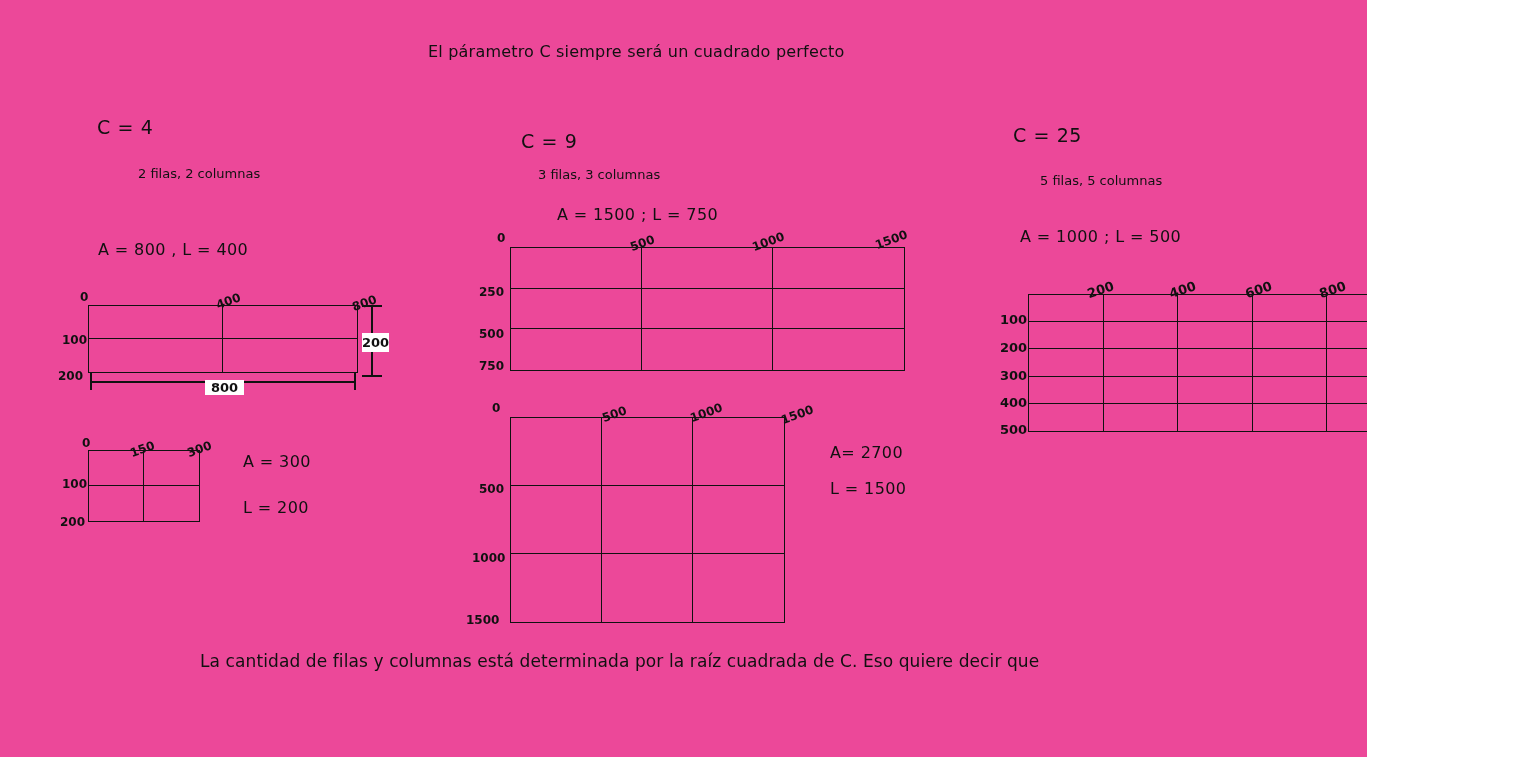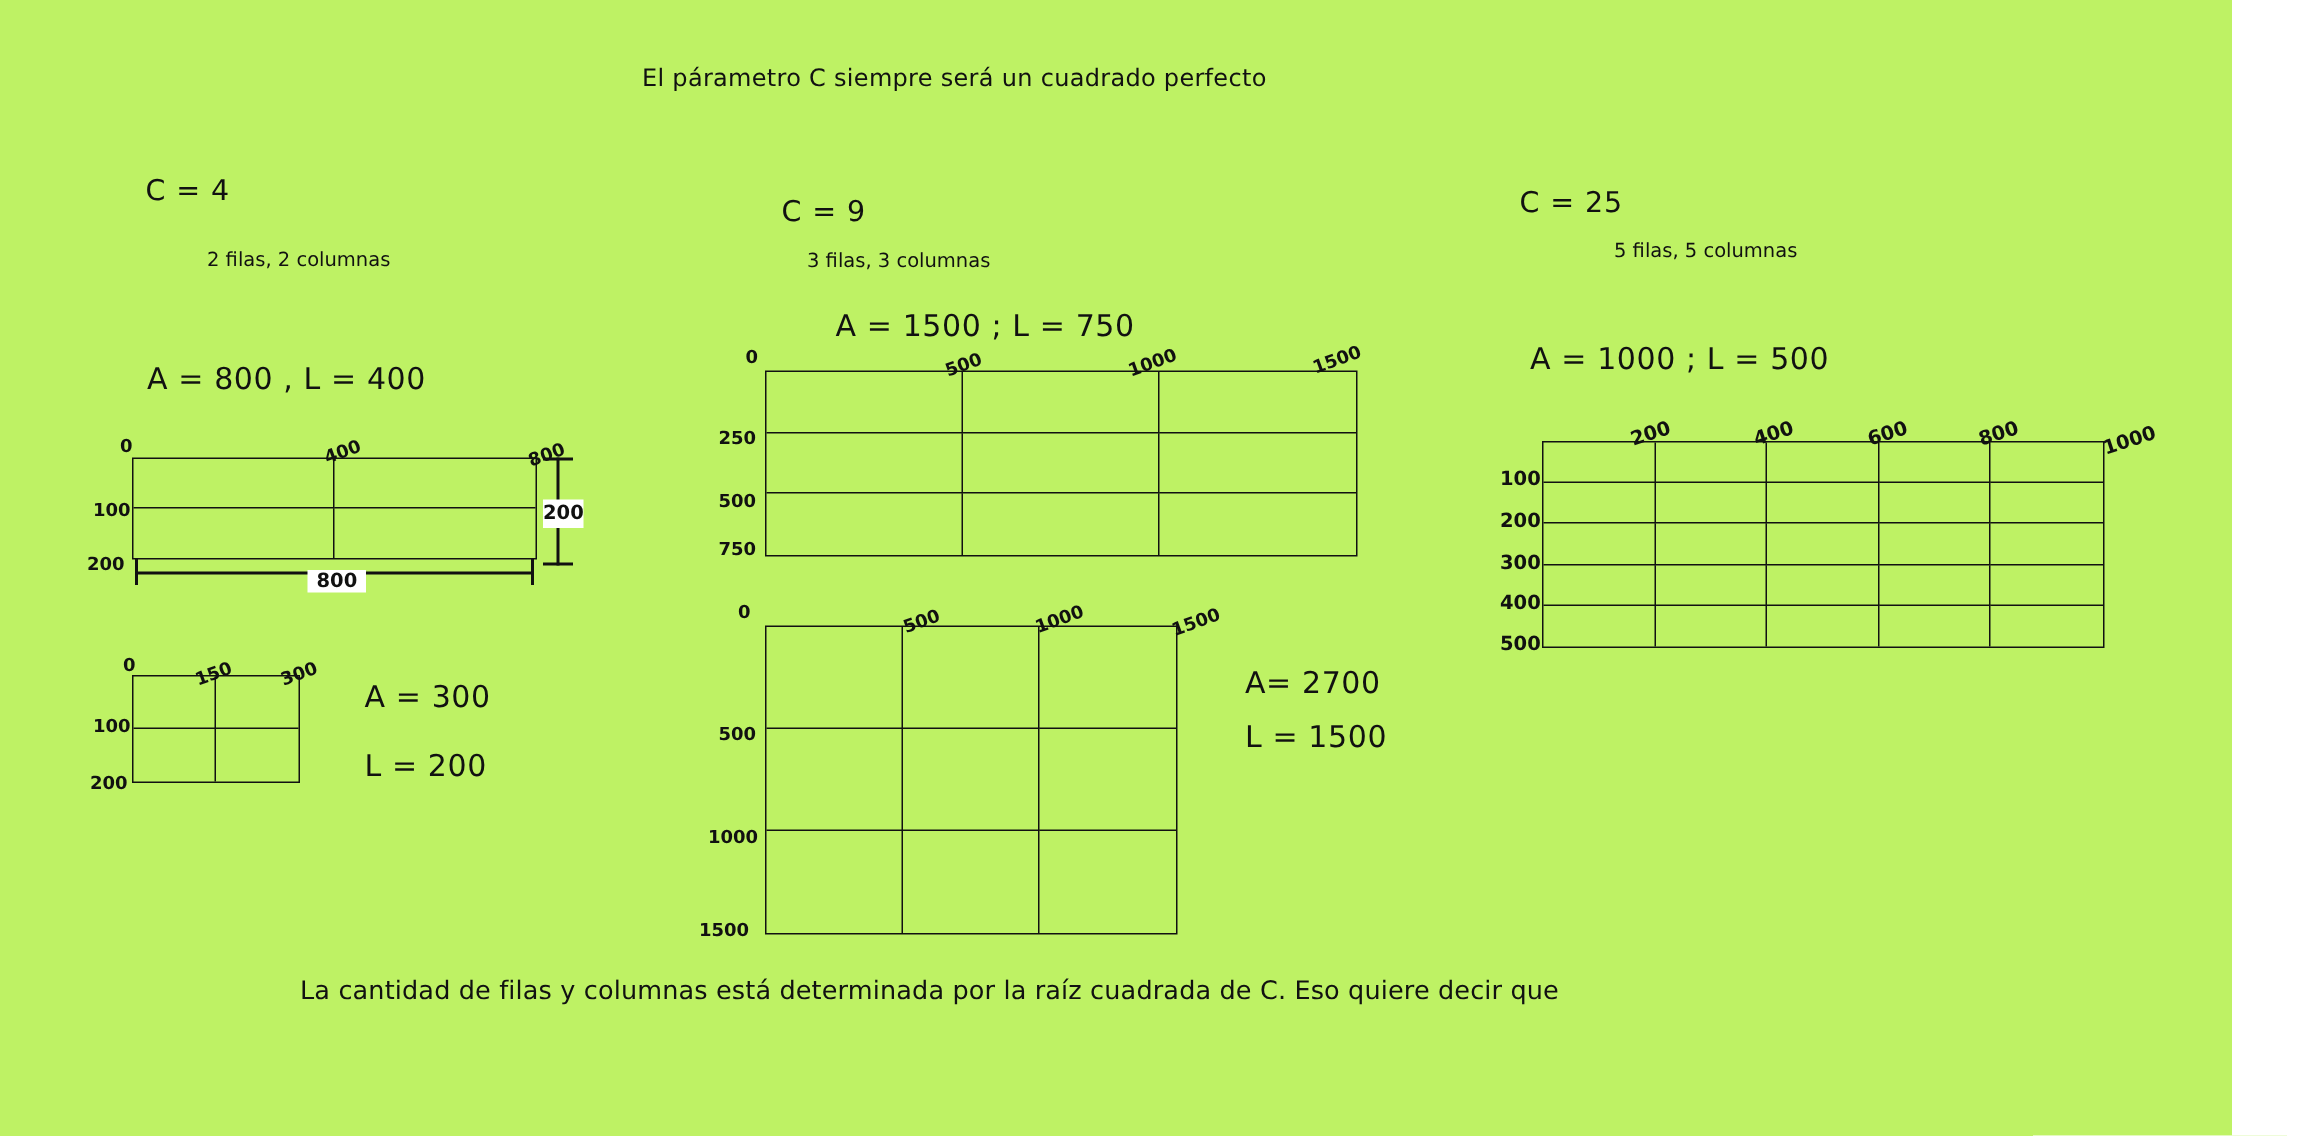--- a/index.html
+++ b/index.html
@@ -2,43 +2,43 @@
 <html><head>
 <meta charset="utf-8">
 <style>
   html, body {
     margin: 0;
     padding: 0;
     background: #ffffff;
   }
   #canvas {
     position: relative;
-    width: 1488px;
+    width: 1367px;
     height: 757px;
-    background: #bef264;
+    background: #ec4899;
     overflow: hidden;
     font-family: "DejaVu Sans", sans-serif;
     color: #000000;
   }
   .abs { position: absolute; }
   .txt { white-space: nowrap; color: #111; }
 
   .title {
     font-size: 16px;
     letter-spacing: 0.2px;
   }
   .heading {
     font-size: 19px;
     letter-spacing: 0.6px;
   }
   .subheading {
     font-size: 13px;
   }
   .dim-label {
-    font-size: 20px;
+    font-size: 16px;
     letter-spacing: 0.4px;
   }
   .tick {
     font-size: 12px;
     font-weight: 600;
   }
   .tick-lg {
     font-size: 13px;
     font-weight: 600;
   }
@@ -179,21 +179,21 @@
   <div class="abs txt rot-tick" style="left:693px; top:411px;">1000</div>
   <div class="abs txt rot-tick" style="left:784px; top:413px;">1500</div>
   <div class="abs txt tick" style="left:479px; top:482px;">500</div>
   <div class="abs txt tick" style="left:472px; top:551px;">1000</div>
   <div class="abs txt tick" style="left:466px; top:613px;">1500</div>
 
   <div class="abs txt dim-label" style="left:830px; top:443px;">A= 2700</div>
   <div class="abs txt dim-label" style="left:830px; top:479px;text-align:center;">L = 1500</div>
 
   <div class="abs txt heading" style="left:1013px; top:124px;">C = 25</div>
-  <div class="abs txt subheading" style="left:1040px; top:160px;margin-left:36px;">5 filas, 5 columnas</div>
+  <div class="abs txt subheading" style="left:1040px; top:173px;">5 filas, 5 columnas</div>
 
   <div class="abs txt dim-label" style="left:1020px; top:227px;">A = 1000  ;   L = 500</div>
 
   <div class="grid" style="left:1028px; top:294px; width:375px; height:138px;
        grid-template-columns:repeat(5,1fr); grid-template-rows:repeat(5,1fr);">
     <div></div>
       <div></div>
       <div></div>
       <div></div>
       <div class="last-col"></div>

